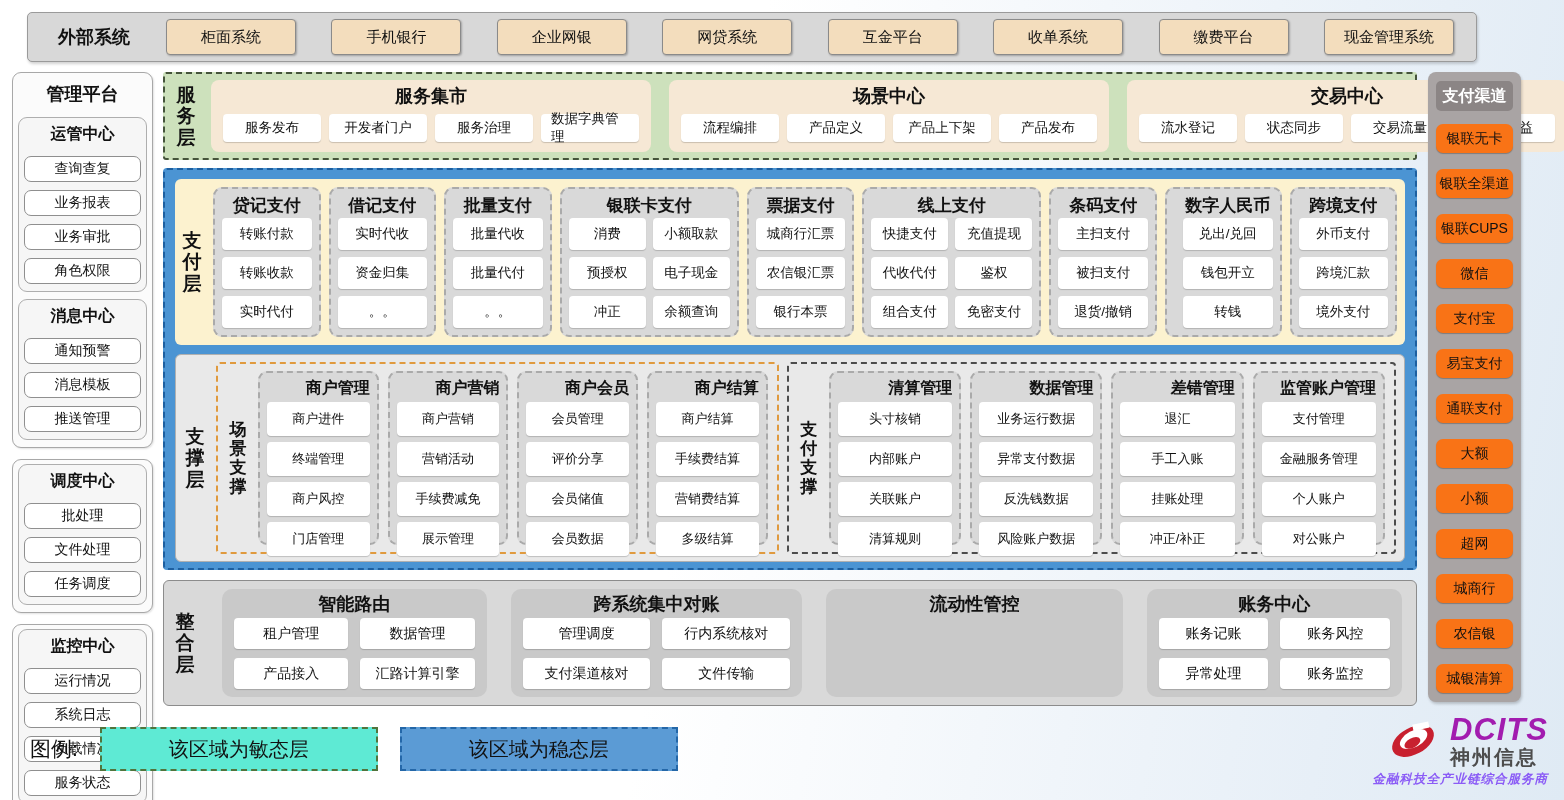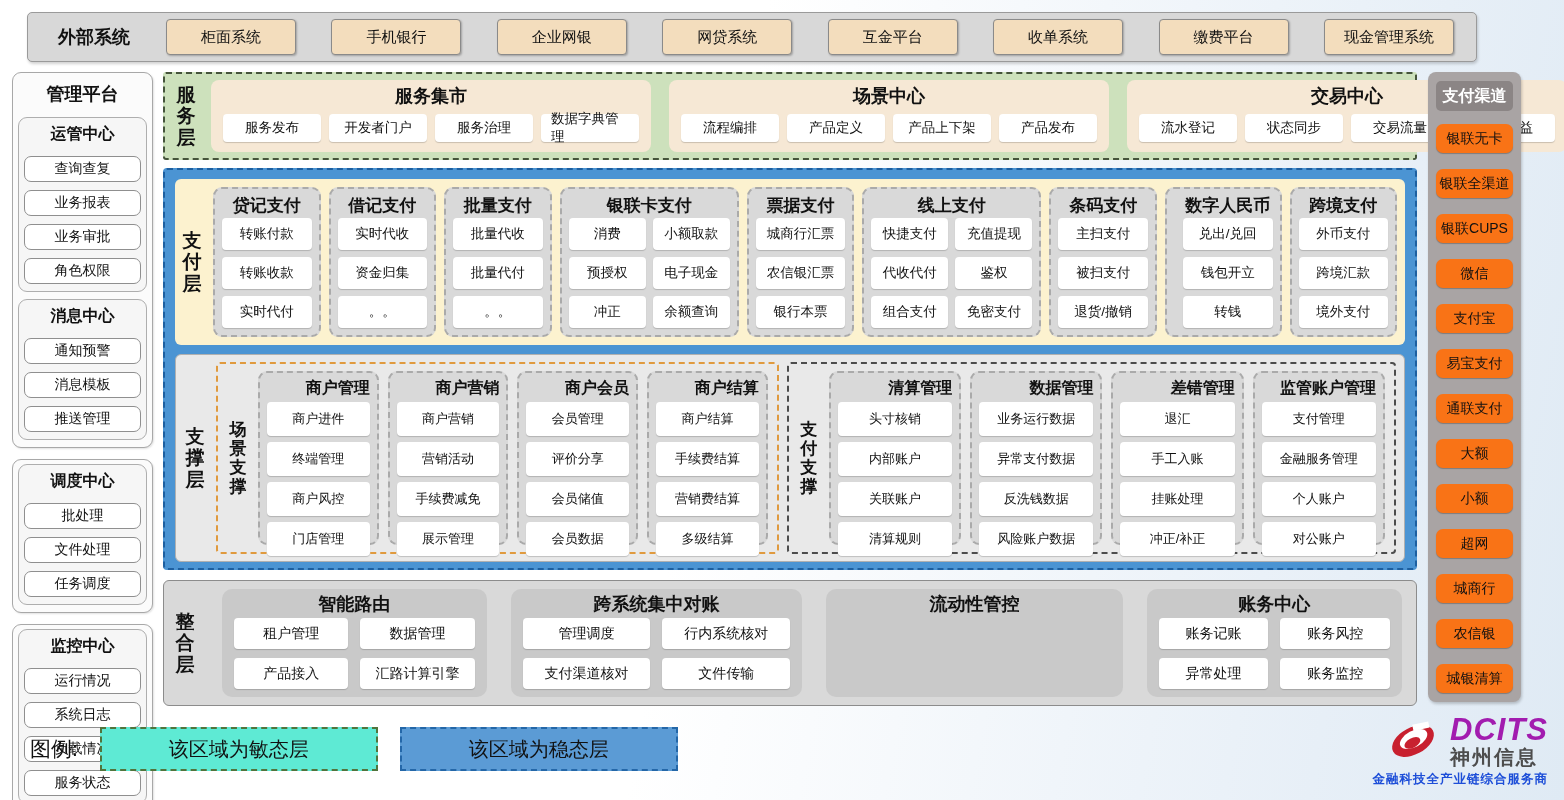--- a/index.html
+++ b/index.html
@@ -89,21 +89,21 @@
   .legend-box{width:278px;height:44px;display:flex;align-items:center;justify-content:center;
     font-size:20px;box-sizing:border-box;}
   .legend-agile{background:#5eead4;border:2px dashed #51743c;}
   .legend-stable{background:#5b9bd5;border:2px dashed #2467a8;}
   
   .logo{right:16px;bottom:12px;display:flex;flex-direction:column;align-items:flex-end;}
   .logo-row{display:flex;align-items:center;gap:6px;}
   .logo-texts{display:flex;flex-direction:column;align-items:flex-start;line-height:1.05;}
   .logo-brand{color:#a21caf;font-weight:bold;font-style:italic;font-size:31px;letter-spacing:1px;}
   .logo-name{color:#4d4d4d;font-weight:bold;font-size:20px;letter-spacing:2px;}
-  .logo-tagline{color:#1d4ed8;font-weight:bold;font-size:12.5px;letter-spacing:1px;margin-top:3px;}
+  .logo-tagline{color:#8b5cf6;font-weight:bold;font-size:12.5px;letter-spacing:1px;margin-top:3px;font-style:italic;}
 </style>
 </head>
 <body>
 
 <div class="abs topbar">
   <div class="topbar-label">外部系统</div>
   <div class="topbar-items" id="ext-items">
       <div class="top-btn">柜面系统</div>
       <div class="top-btn">手机银行</div>
       <div class="top-btn">企业网银</div>

